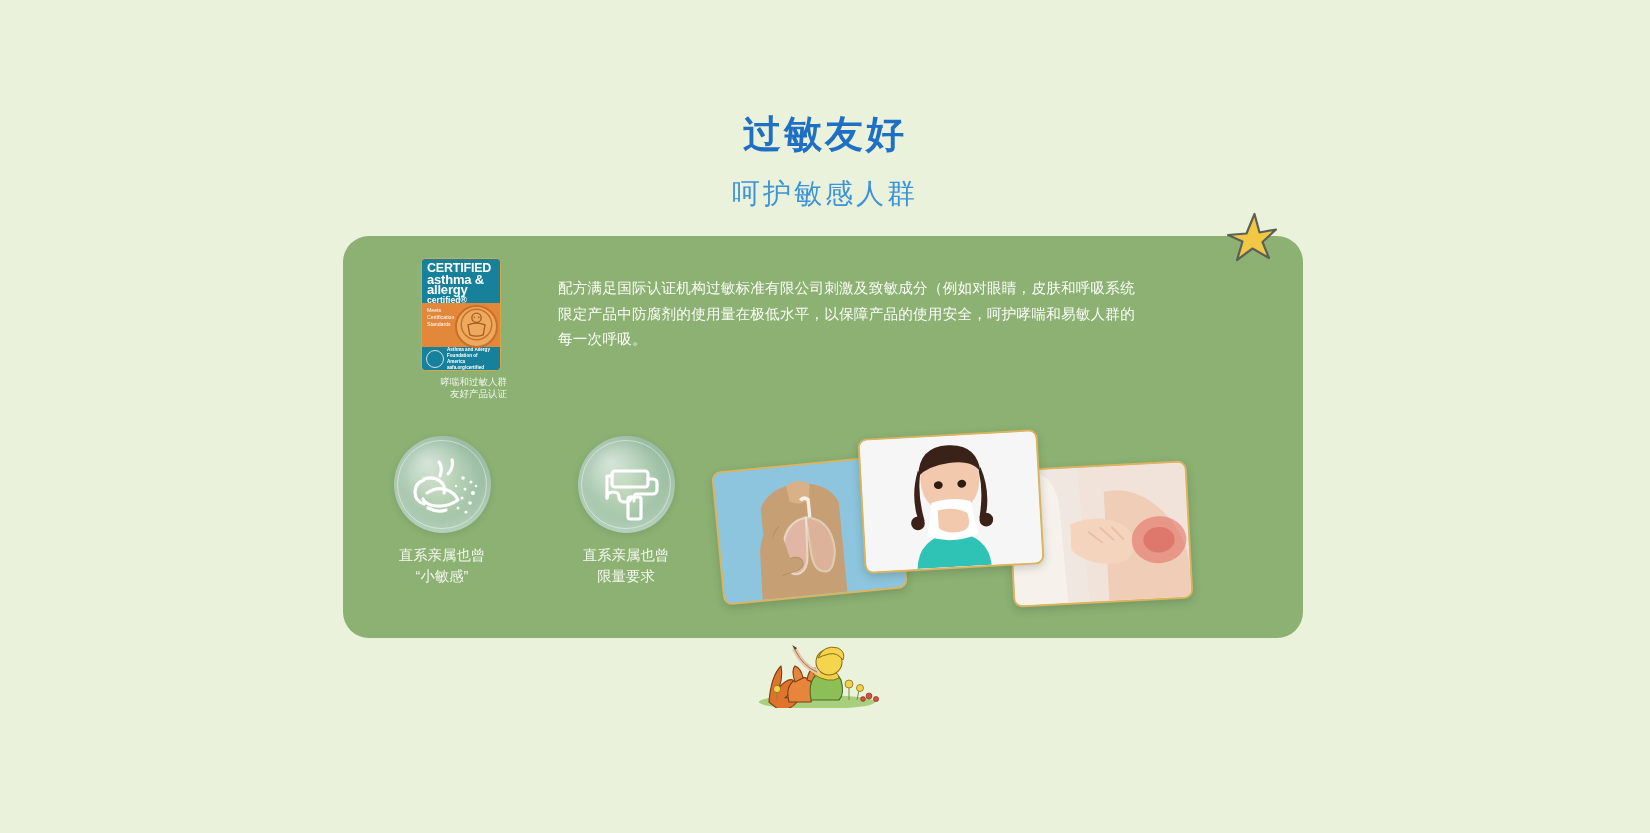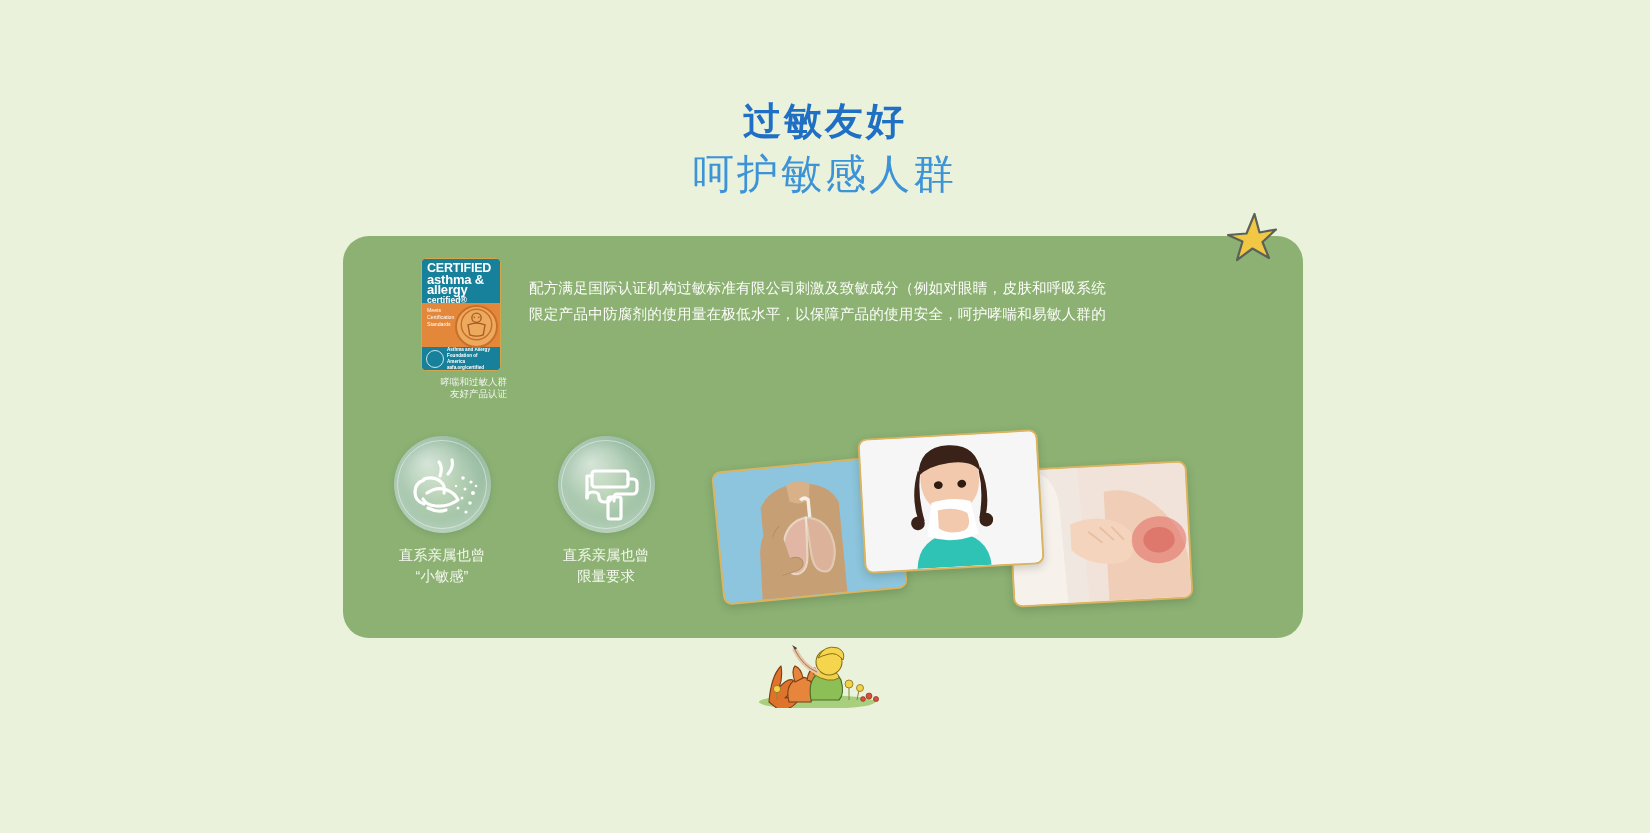--- a/index.html
+++ b/index.html
@@ -27,24 +27,24 @@
     top: 98px;
     width: 1650px;
     text-align: center;
   }
   .title-main {
     font-size: 38px;
     font-weight: bold;
     color: #1f6fc4;
     letter-spacing: 3px;
     line-height: 46px;
-    margin: 0;
+    margin: 13px;
   }
   .title-sub {
-    font-size: 41px;
+    font-size: 28px;
     font-weight: normal;
     color: #3d93d8;
     letter-spacing: 3px;
     line-height: 48px;
     margin: 0;
     margin-top: 6px;
   }
 
   
   .card {
@@ -162,36 +162,36 @@
     color: #f2f7ec;
     font-size: 9.5px;
     line-height: 12px;
     text-align: right;
     width: 86px;
   }
 
   
   .paragraph {
     position: absolute;
-    left: 186px;
+    left: 215px;
     top: 40px;
     width: 650px;
     color: #fbfdf8;
     font-size: 14.6px;
     line-height: 25.5px;
     letter-spacing: 0.2px;
   }
 
   
   .features {
     position: absolute;
     left: 47px;
     top: 200px;
     display: flex;
-    gap: 60px;
+    gap: 80px;
   }
   .feature {
     width: 104px;
     text-align: center;
   }
   .feature-orb {
     width: 97px;
     height: 97px;
     margin: 0 auto;
     border-radius: 50%;
@@ -334,20 +334,21 @@
       </div>
       <div class="badge-caption">
         <div>哮喘和过敏人群</div>
         <div>友好产品认证</div>
       </div>
     </div>
 
     <div class="paragraph">
       <div>配方满足国际认证机构过敏标准有限公司刺激及致敏成分（例如对眼睛，皮肤和呼吸系统</div>
       <div>限定产品中防腐剂的使用量在极低水平，以保障产品的使用安全，呵护哮喘和易敏人群的</div>
+      <div>每一次呼吸。</div>
     </div>
 
     <div class="features">
 
       <div class="feature">
         <div class="feature-orb">
           <svg viewBox="0 0 97 97">
             <g fill="none" stroke="#ffffff" stroke-width="3.2" stroke-linecap="round" stroke-linejoin="round">
               <path d="M30 44 q-9 3 -9 12 q0 9 9 12"></path>
               <path d="M30 43 q10 -3 16 2 q6 5 4 12"></path>

